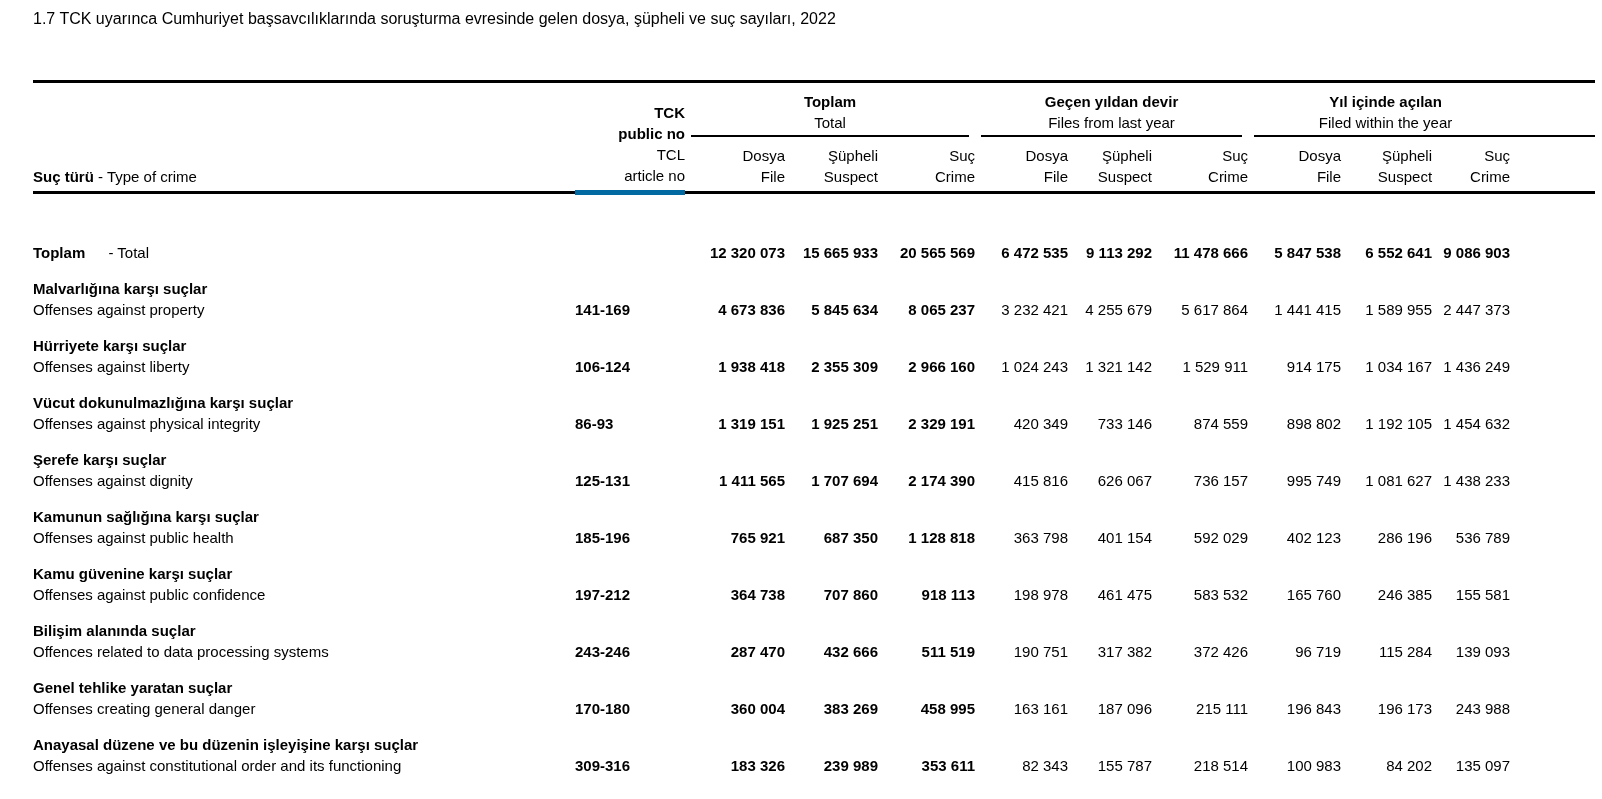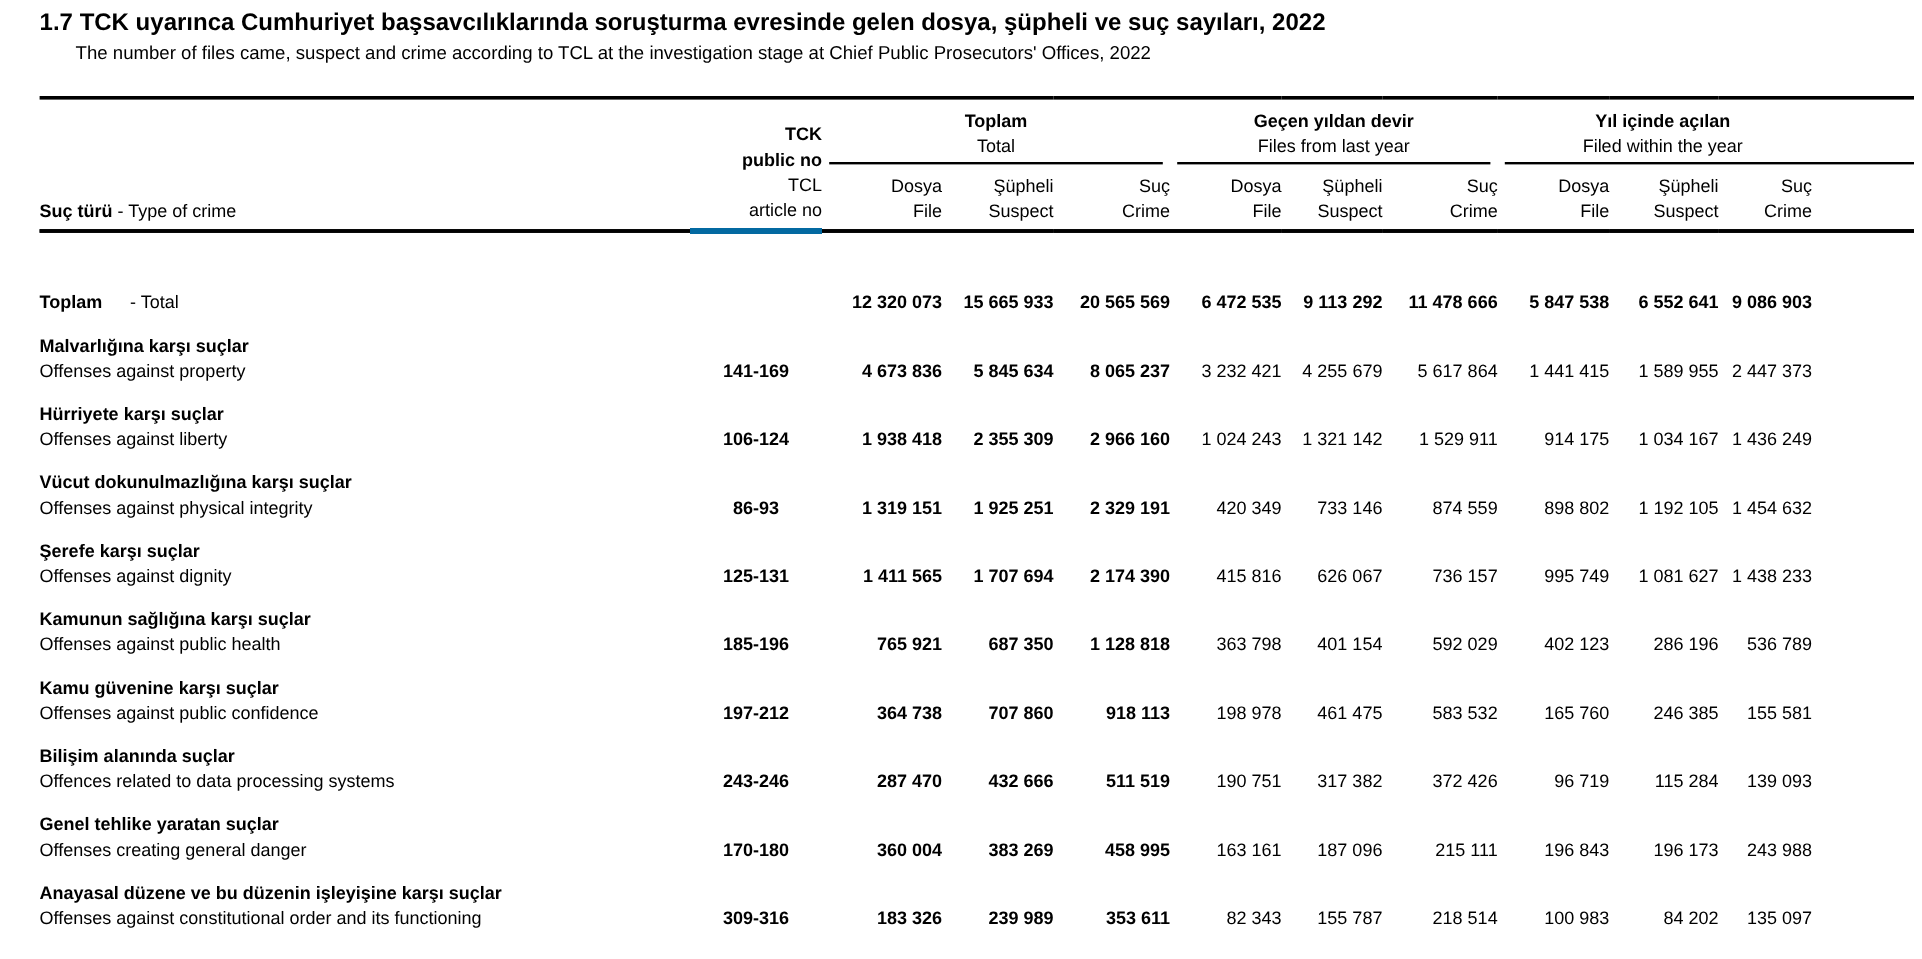--- a/index.html
+++ b/index.html
@@ -5,21 +5,21 @@
   html, body { margin: 0; padding: 0; background: #ffffff; }
   body {
     width: 1602px; height: 799px; overflow: hidden;
     font-family: "Liberation Sans", sans-serif;
     color: #000000;
     -webkit-font-smoothing: antialiased;
   }
   .page { position: relative; width: 1602px; height: 799px; background: #ffffff; }
 
   .titles { padding: 9px 0 0 33px; }
-  .title-tr { font-size: 20px; font-weight: bold; line-height: 20px; }
+  .title-tr { font-size: 16px; font-weight: normal; line-height: 20px; }
   .title-en { font-size: 15.5px; line-height: 20px; margin: 6px 0 0 30px; }
 
   table.stats {
     position: absolute; left: 33px; top: 80px;
     width: 1562px; table-layout: fixed;
     border-collapse: collapse;
     border-top: 3px solid #000000;
     font-size: 15px;
   }
 
@@ -61,32 +61,31 @@
   tbody td { vertical-align: bottom; padding: 0; line-height: 21px; }
   tbody tr.total-row td { padding-top: 48px; }
   tbody tr.crime-row td { height: 57px; }
 
   td.label { text-align: left; }
   td.label .tr-name { font-weight: bold; white-space: nowrap; }
   td.label .en-name { white-space: nowrap; }
   td.label.inline .tr-name, td.label.inline .en-name { display: inline; }
   td.label.inline .en-name { margin-left: 19px; }
 
-  td.tck { text-align: center; font-weight: bold; white-space: nowrap; }
+  td.tck { text-align: left; font-weight: bold; white-space: nowrap; }
   td.num { text-align: right; white-space: nowrap; }
   td.num.b { font-weight: bold; }
 </style>
 </head>
 <body>
 
 <div class="page">
 
   <div class="titles">
     <div class="title-tr">1.7 TCK uyarınca Cumhuriyet başsavcılıklarında soruşturma evresinde gelen dosya, şüpheli ve suç sayıları, 2022</div>
-    <div class="title-en">The number of files came, suspect and crime according to TCL at the investigation stage at Chief Public Prosecutors' Offices, 2022</div>
   </div>
 
   <table class="stats">
     <colgroup>
       <col style="width:542px">
         <col style="width:110px">
       <col style="width:100px">
         <col style="width:93px">
         <col style="width:97px">
       <col style="width:93px">

